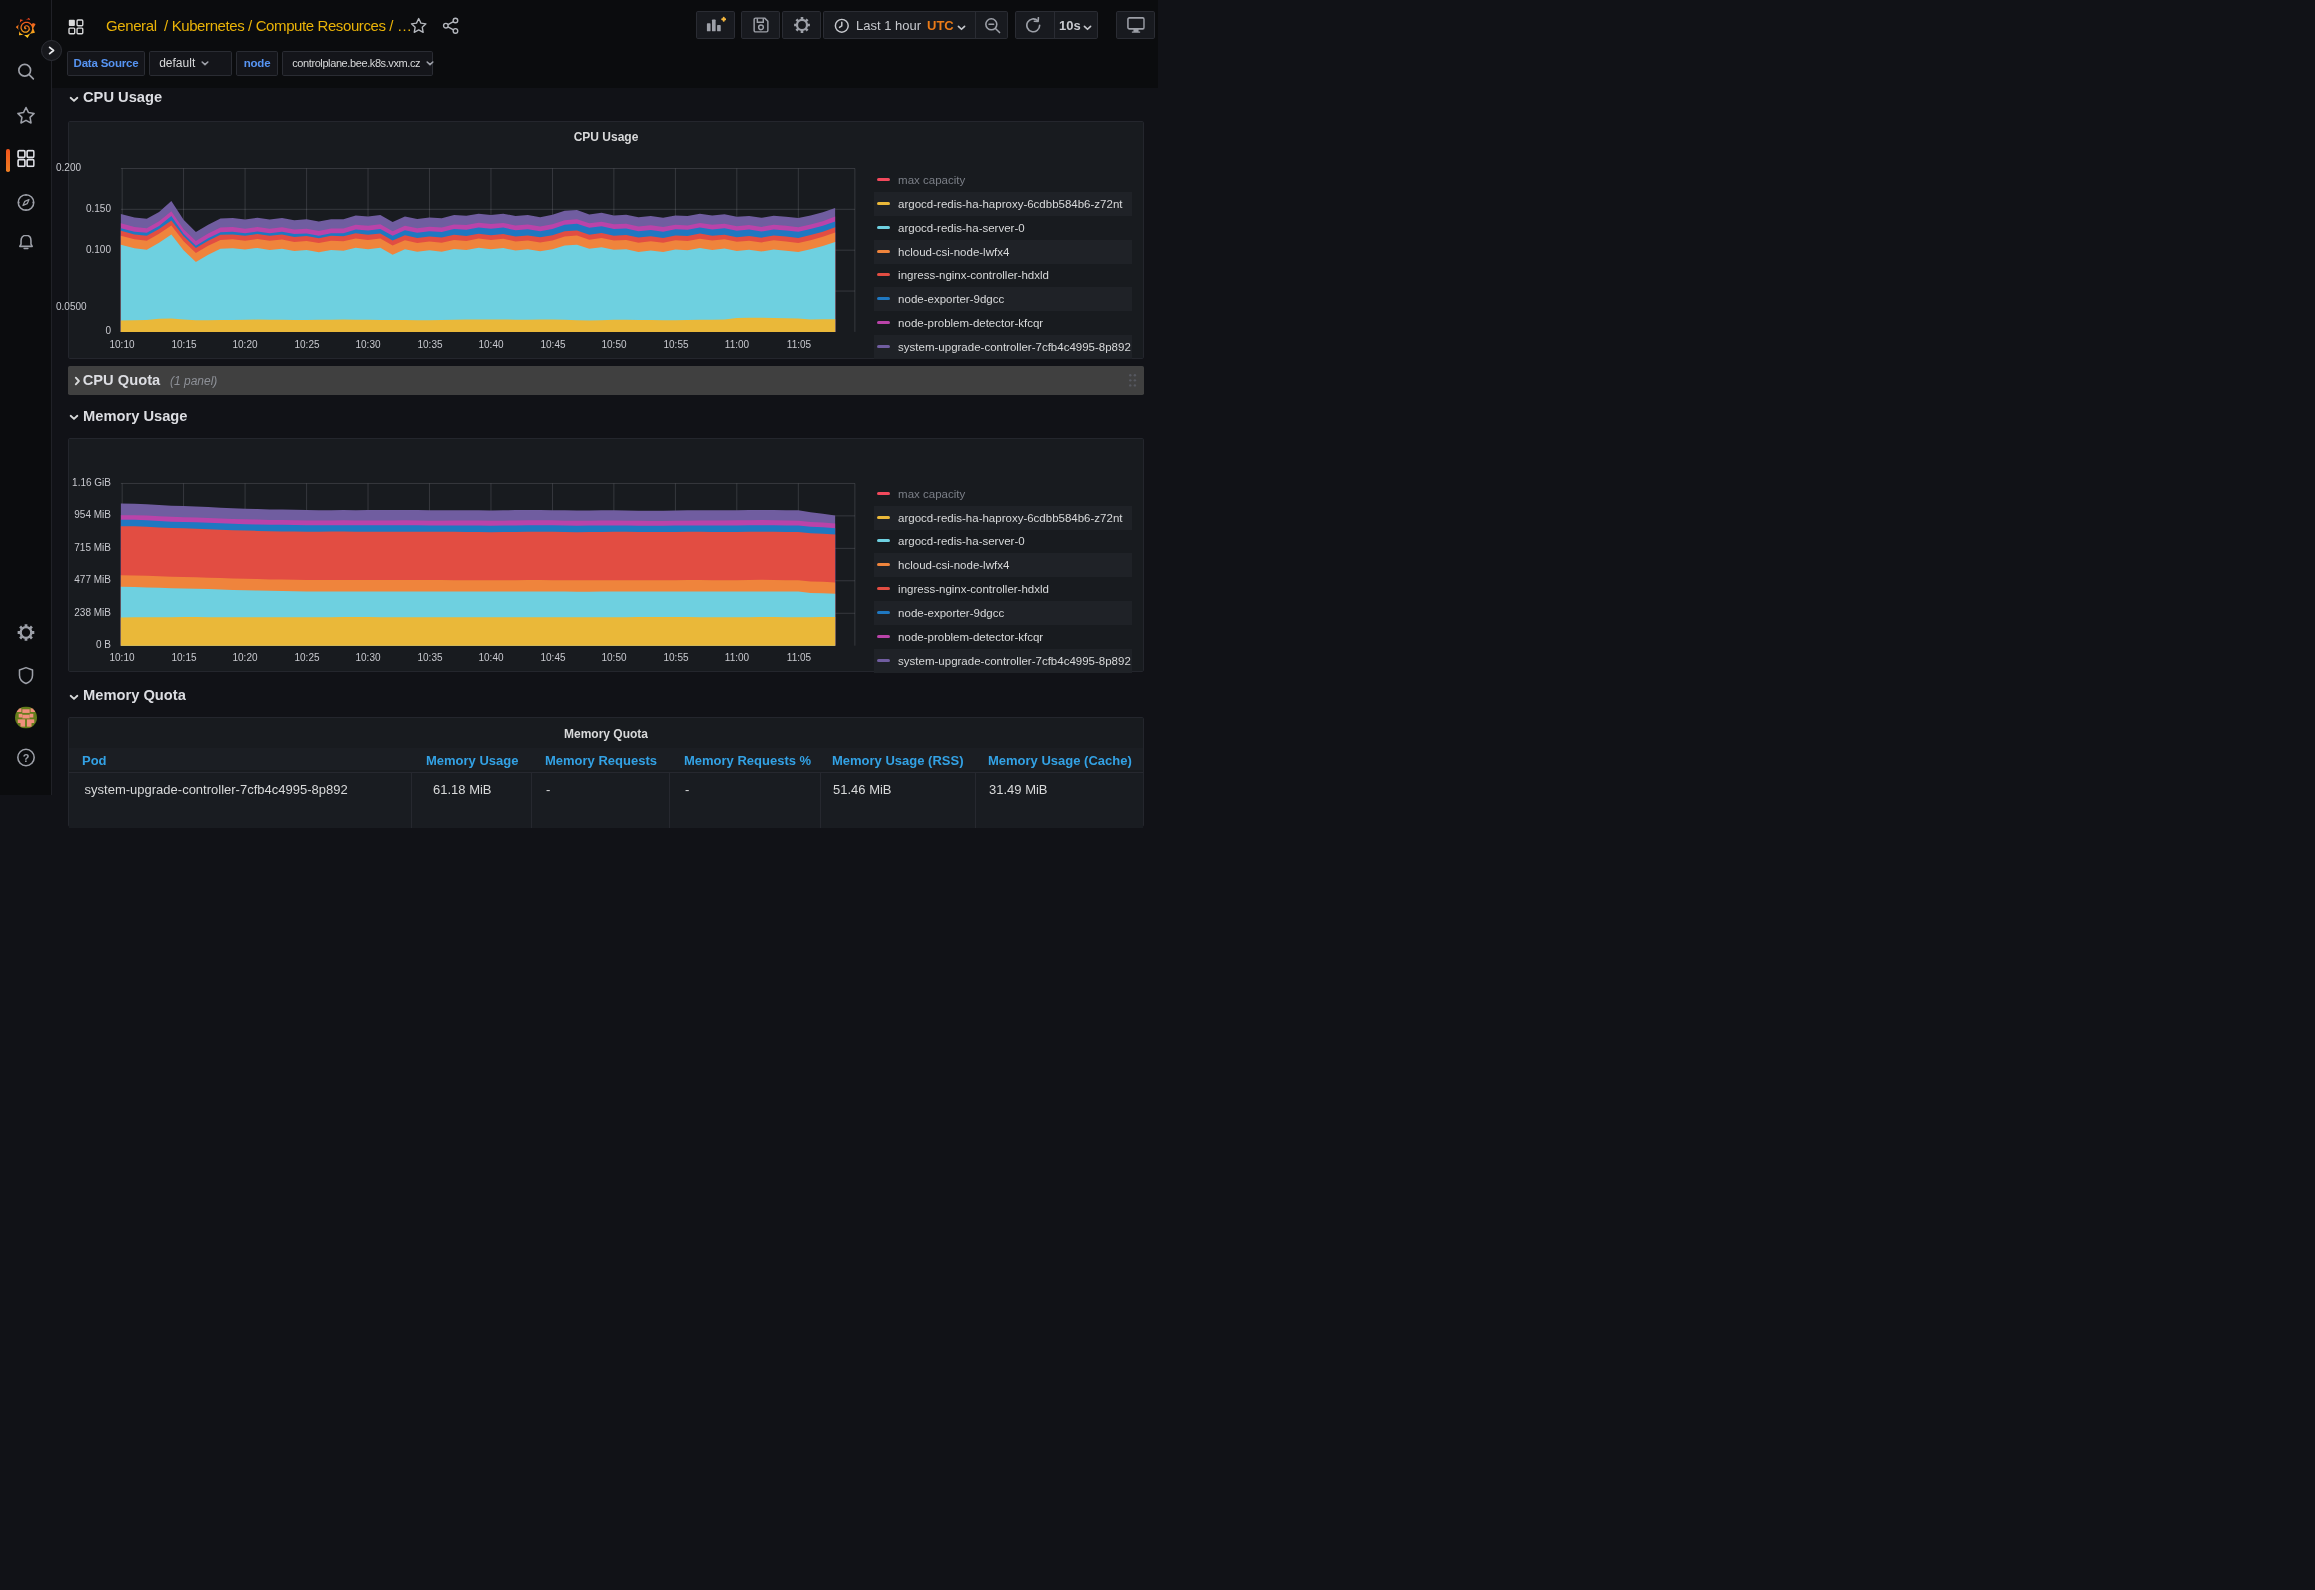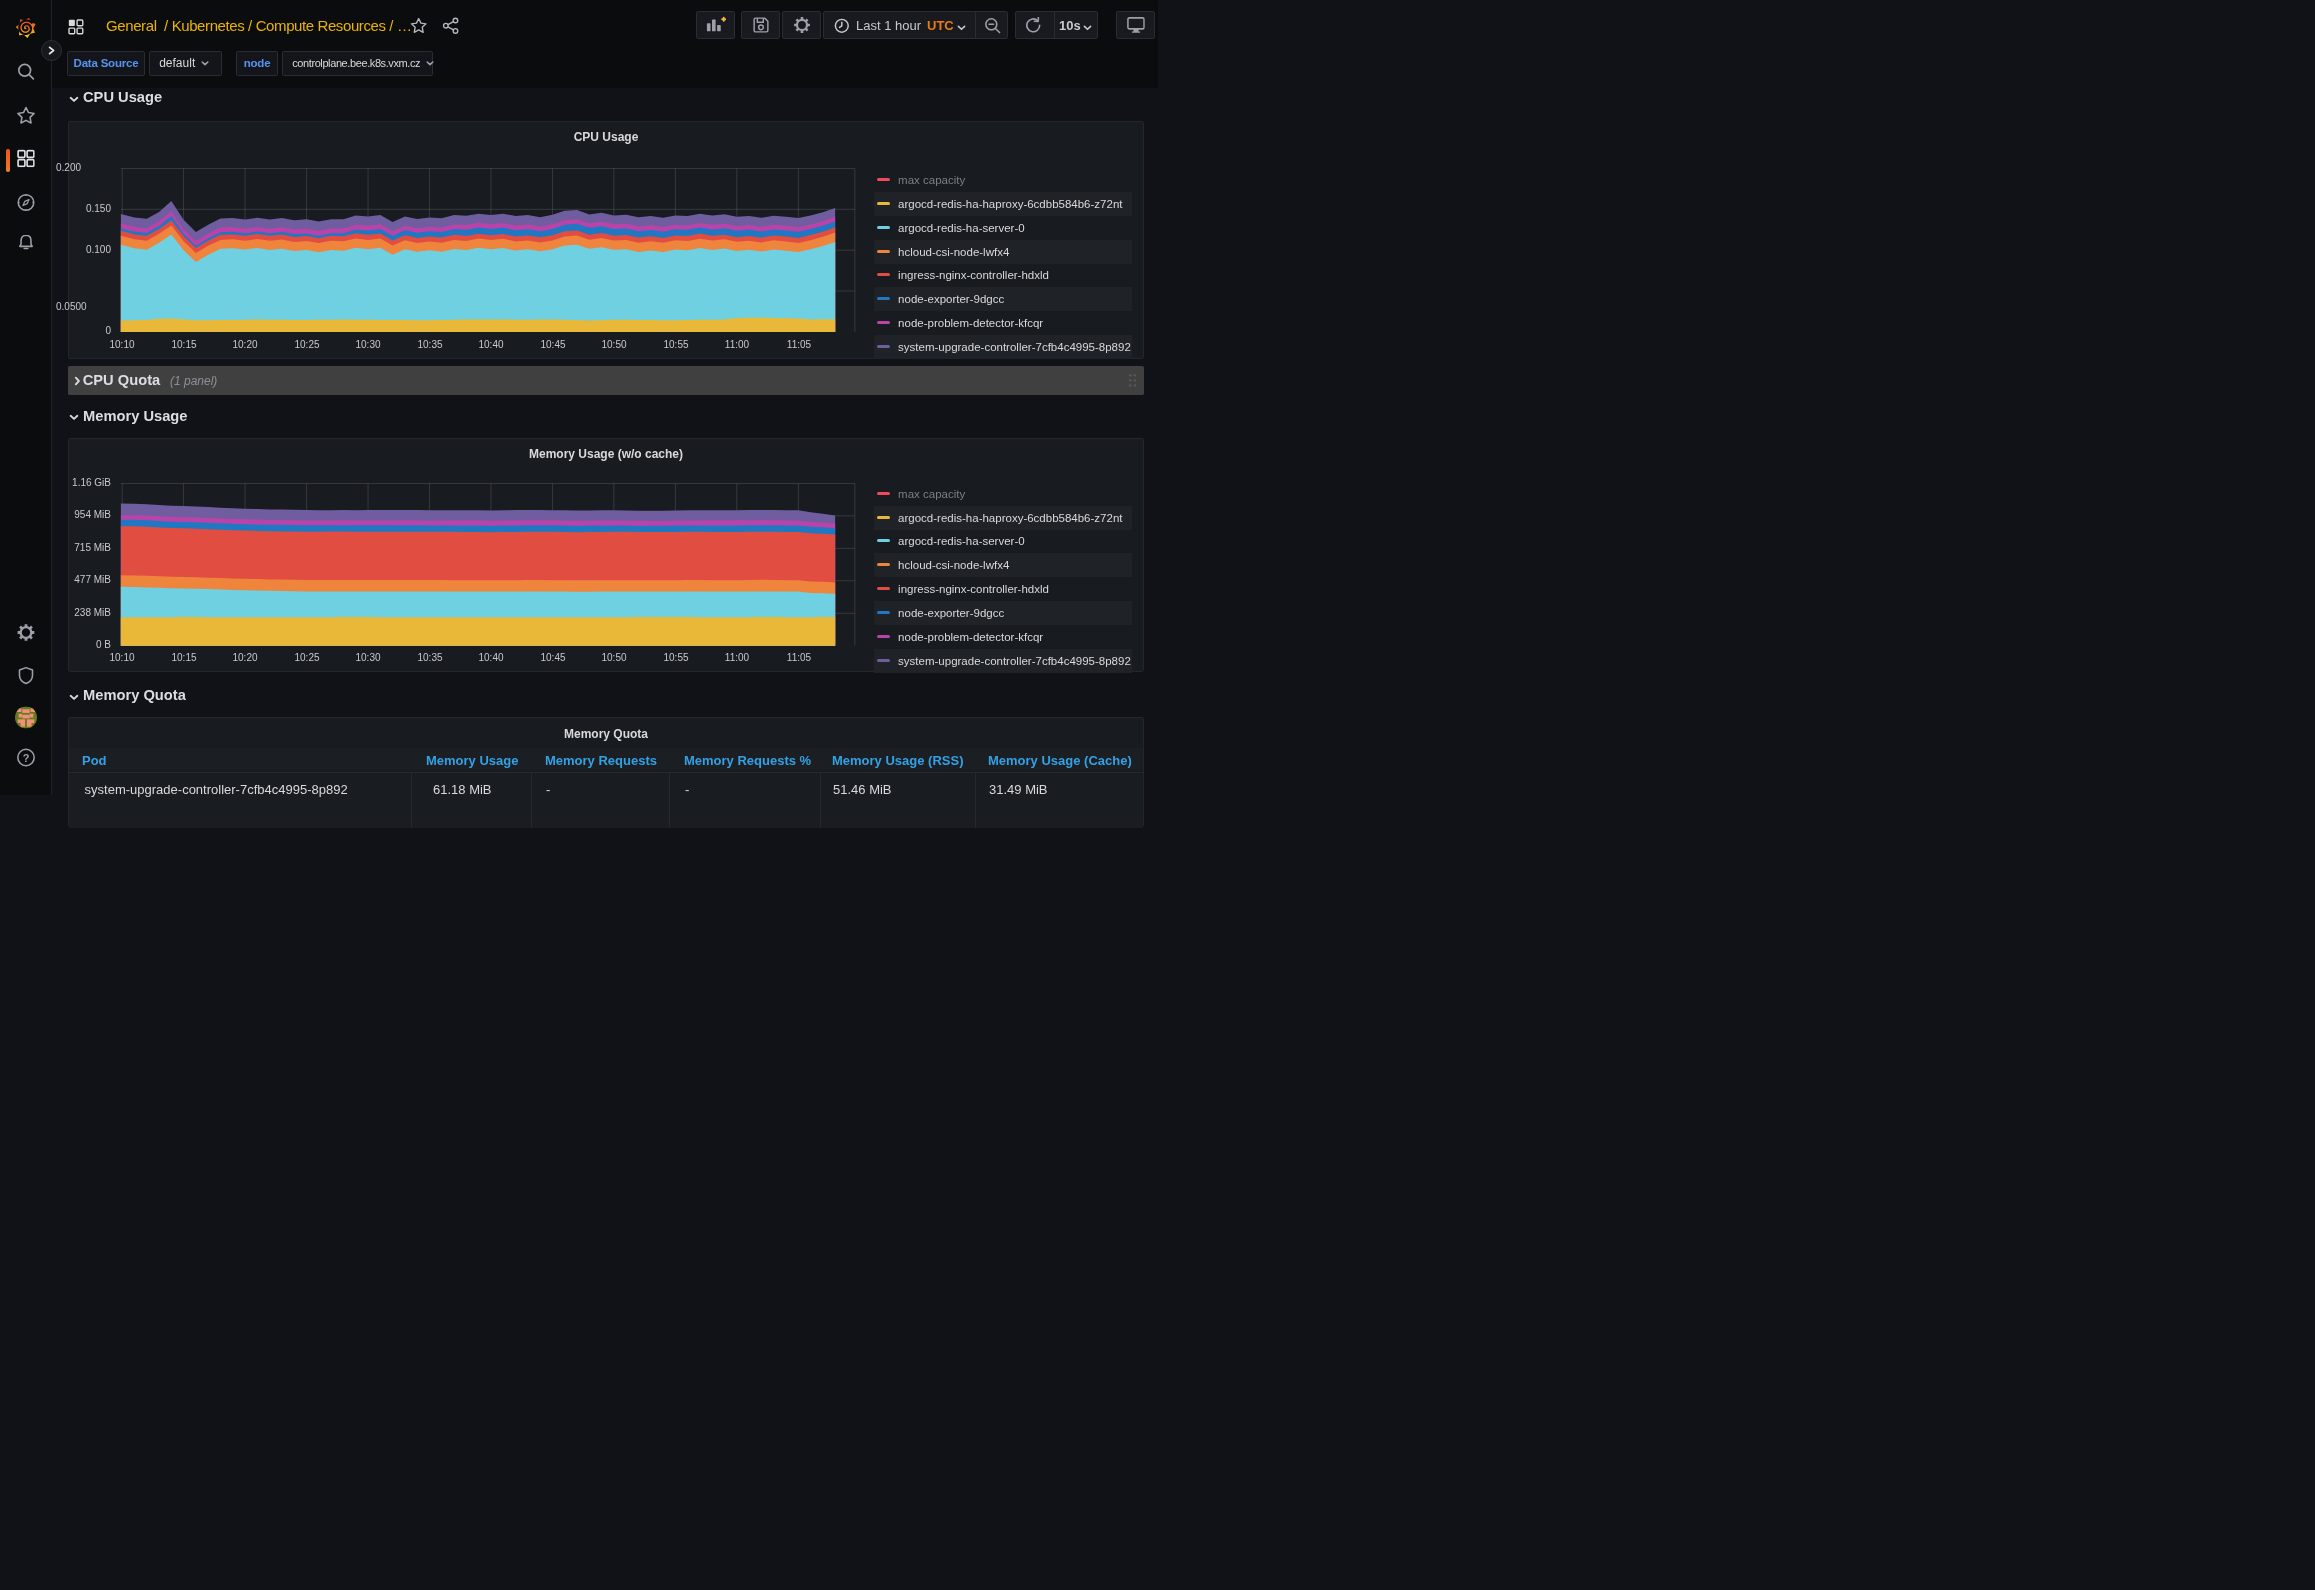--- a/index.html
+++ b/index.html
@@ -114,21 +114,21 @@
 </div>
 <div class="btn" style="left:1116px;width:39px">
     <svg width="18.4" height="16.5" viewBox="0 0 20 18" style="">
       <rect x="1.2" y="1.2" width="17.6" height="12" rx="1.6" fill="none" stroke="#9da0a8" stroke-width="1.7"></rect>
       <rect x="7.2" y="13.2" width="5.6" height="3.4" fill="#9da0a8"></rect>
       <line x1="5.5" y1="16.8" x2="14.5" y2="16.8" stroke="#9da0a8" stroke-width="1.6"></line>
     </svg>
   </div>
 
 <div class="pill plabel" style="left:67px;width:78px">Data Source</div>
-<div class="pill pval" style="left:149px;width:73px">default<svg width="10" height="10" viewBox="0 0 11 11" style="">
+<div class="pill pval" style="left:149px;width:83px">default<svg width="10" height="10" viewBox="0 0 11 11" style="">
       <polyline points="2.42,4.4 5.5,7.260000000000001 8.58,4.4" fill="none" stroke="#9da0a8" stroke-width="1.8" stroke-linecap="round" stroke-linejoin="round"></polyline>
     </svg></div>
 <div class="pill plabel" style="left:236px;width:42px">node</div>
 <div class="pill pval" style="left:282px;width:151px;font-size:11px;letter-spacing:-0.4px">controlplane.bee.k8s.vxm.cz<svg width="10" height="10" viewBox="0 0 11 11" style="">
       <polyline points="2.42,4.4 5.5,7.260000000000001 8.58,4.4" fill="none" stroke="#9da0a8" stroke-width="1.8" stroke-linecap="round" stroke-linejoin="round"></polyline>
     </svg></div>
 
 <div id="sidebar">
   <div class="sicon" style="top:29px"><svg width="21" height="23" viewBox="0 0 23 25" style="">
         <defs>
@@ -281,21 +281,20 @@
         <circle cx="7.5" cy="13.5" r="1.3" fill="#565860"></circle>
       </svg></div>
 </div>
 
 <div class="abs" style="left:68px;top:410px"><svg width="12" height="12" viewBox="0 0 13 13" style="">
       <polyline points="2.86,5.2 6.5,8.58 10.14,5.2" fill="none" stroke="#d8d9da" stroke-width="2" stroke-linecap="round" stroke-linejoin="round"></polyline>
     </svg></div>
 <div class="sechdr" style="left:83px;top:408px">Memory Usage</div>
 
 <div class="panel" style="top:438px;height:234px">
-  <div class="ptitle">Memory Usage (w/o cache)</div>
   <svg width="1076" height="238" viewBox="0 0 1172 259" style="position:absolute;left:0;top:0">
       <line x1="57.9" y1="48.3" x2="57.9" y2="225.0" stroke="rgba(204,204,220,0.18)" stroke-width="1"></line>
       <line x1="124.8" y1="48.3" x2="124.8" y2="225.0" stroke="rgba(204,204,220,0.18)" stroke-width="1"></line>
       <line x1="191.8" y1="48.3" x2="191.8" y2="225.0" stroke="rgba(204,204,220,0.18)" stroke-width="1"></line>
       <line x1="258.8" y1="48.3" x2="258.8" y2="225.0" stroke="rgba(204,204,220,0.18)" stroke-width="1"></line>
       <line x1="325.7" y1="48.3" x2="325.7" y2="225.0" stroke="rgba(204,204,220,0.18)" stroke-width="1"></line>
       <line x1="392.6" y1="48.3" x2="392.6" y2="225.0" stroke="rgba(204,204,220,0.18)" stroke-width="1"></line>
       <line x1="459.6" y1="48.3" x2="459.6" y2="225.0" stroke="rgba(204,204,220,0.18)" stroke-width="1"></line>
       <line x1="526.6" y1="48.3" x2="526.6" y2="225.0" stroke="rgba(204,204,220,0.18)" stroke-width="1"></line>
       <line x1="593.5" y1="48.3" x2="593.5" y2="225.0" stroke="rgba(204,204,220,0.18)" stroke-width="1"></line>

